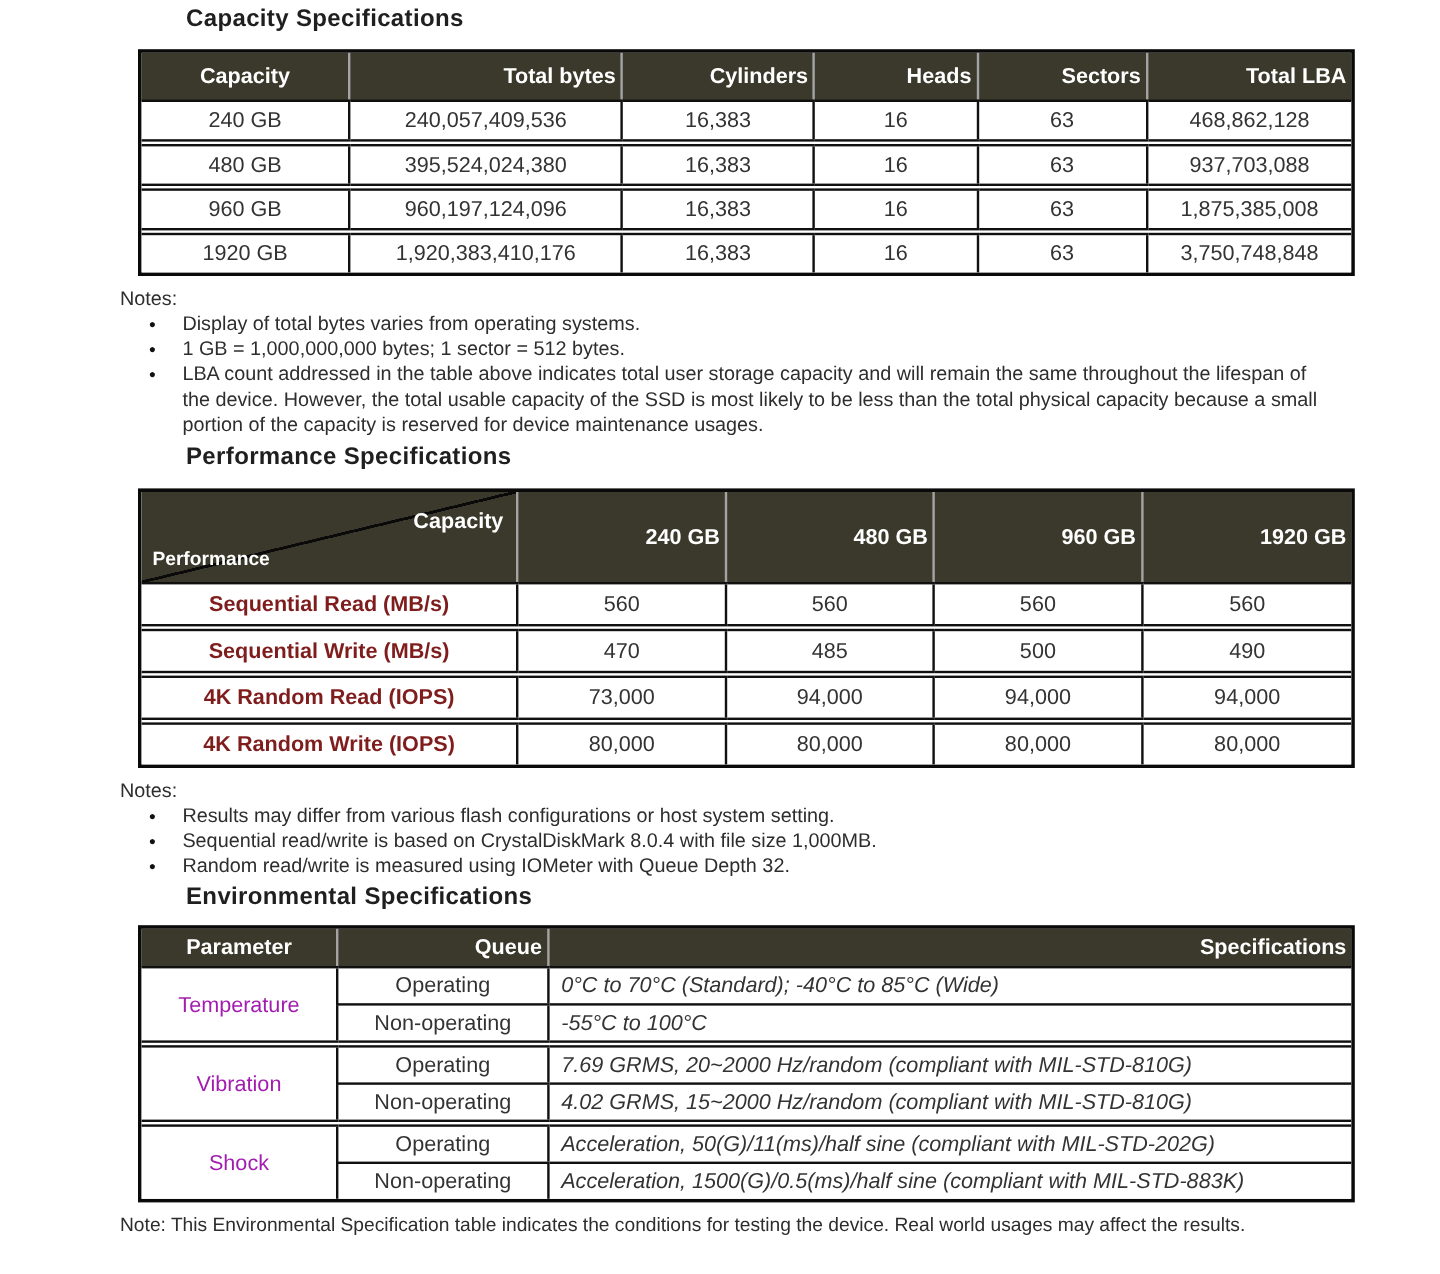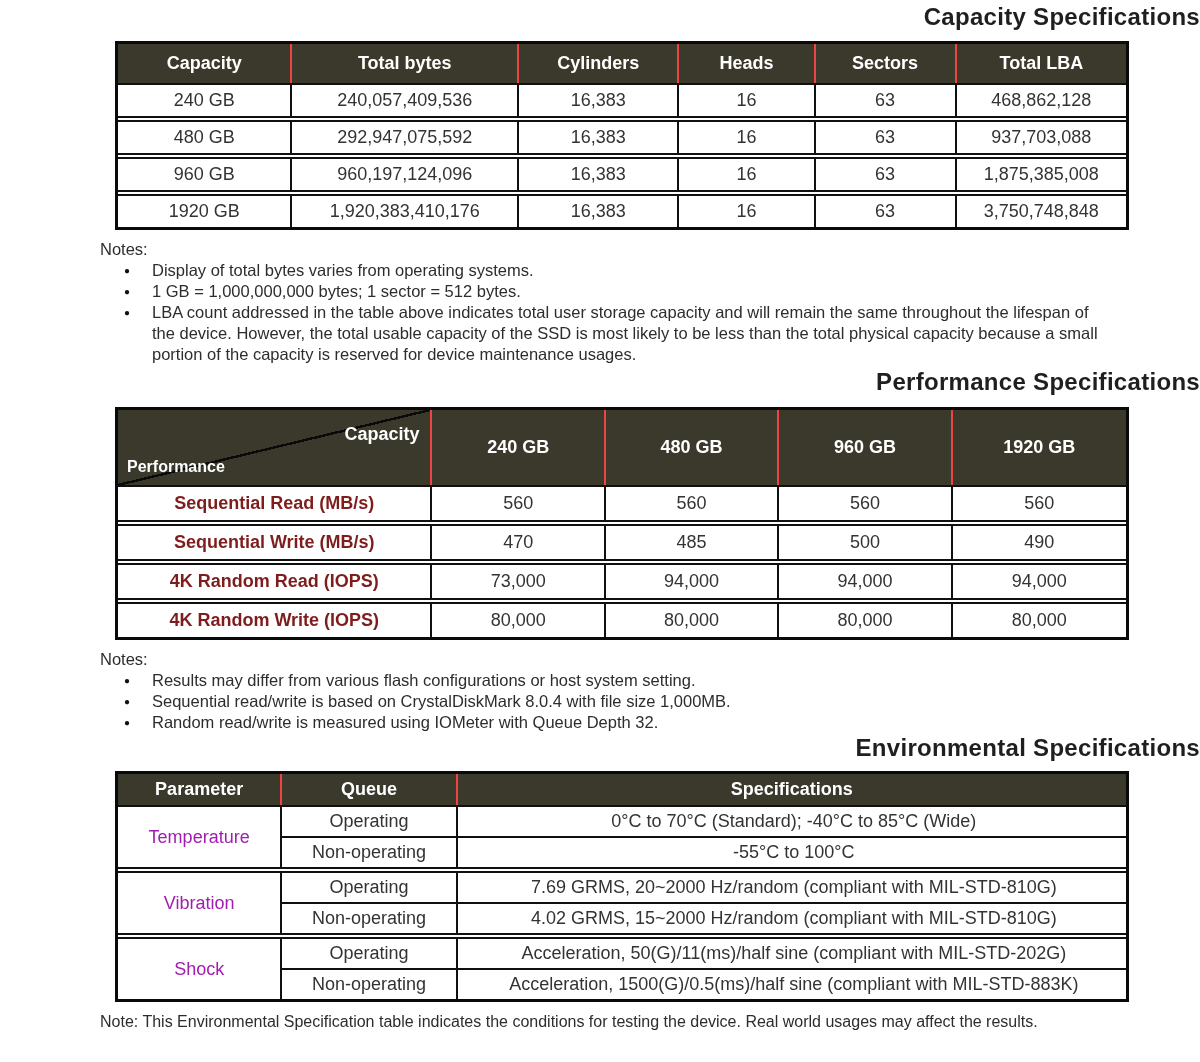--- a/index.html
+++ b/index.html
@@ -2,38 +2,38 @@
 <html><head>
 <meta charset="utf-8">
 <style>
   * { box-sizing: border-box; }
   html, body { margin: 0; padding: 0; background: #ffffff; }
   body { font-family: "Liberation Sans", "DejaVu Sans", sans-serif; }
   .page { width: 1200px; height: 1062px; background: #ffffff; overflow: hidden; position: relative; }
 
   
   .sec-title {
-    width: 1045px; margin-left: 155px; text-align: right;
-    font-size: 24px; font-weight: 700; color: #1f1f1f; letter-spacing: 0.3px;
+    width: 1045px; margin-left: 155px; text-align: left;
+    font-size: 20px; font-weight: 700; color: #1f1f1f; letter-spacing: 0.3px;
     line-height: 23px;
   }
   #title-capacity { margin-top: 5px; margin-bottom: 13px; }
   #title-performance { margin-top: 5px; margin-bottom: 14px; }
   #title-environmental { margin-top: 3px; margin-bottom: 12px; }
 
   
   .tbl-wrap { margin-left: 115px; width: 1014px; border: 3px solid #0a0a0a; background: #fff; }
   table { width: 100%; border-collapse: collapse; table-layout: fixed; }
 
   th {
     background: #3a392b; color: #ffffff; font-size: 18px; font-weight: 700;
     text-align: center; padding: 8px 4px; line-height: 23px;
     border-bottom: 2px solid #101010;
   }
-  th + th { border-left: 2px solid #ef4444; }
+  th + th { border-left: 2px solid #a3a3a3; text-align: right; }
 
   td {
     font-size: 18px; line-height: 23px; color: #333333;
     text-align: center; padding: 4px 6px; background: #fff;
   }
   .cap td + td, .perf td + td { border-left: 2px solid #101010; }
   .cap tbody tr + tr td, .perf tbody tr + tr td { border-top: 6px double #101010; }
 
   .perf td { padding: 5px 6px; }
   .perf .row-label { font-weight: 700; color: #7f1d1d; }
@@ -46,21 +46,21 @@
       #0a0a0a calc(50% + 1.2px), transparent calc(50% + 1.2px));
   }
   .diag-top { position: absolute; top: 13px; right: 11px; font-size: 18px; font-weight: 700; color: #fff; }
   .diag-bottom { position: absolute; bottom: 7px; left: 9px; font-size: 16px; font-weight: 700; color: #fff; }
 
   
   .env td { padding: 3px 6px; }
   .env .type-cell, .env .spec-cell { border-left: 2px solid #101010; }
   .env tr.row-top .type-cell, .env tr.row-top .spec-cell { border-bottom: 2px solid #101010; }
   .env tr.group-sep td { border-top: 6px double #101010; }
-  .env .spec-cell { text-align: center; padding-left: 10px; }
+  .env .spec-cell { text-align: left; padding-left: 10px; font-style: italic; }
   .env .param-cell { color: #a21caf; }
 
   
   .notes { margin: 9px 0 0 100px; width: 1012px; font-size: 16.5px; line-height: 21px; color: #2d2d2d; }
   .notes-label { line-height: 21px; }
   .notes-list { list-style: none; margin: 0; padding: 0; }
   .notes-list li { display: flex; }
   .bullet { flex: none; width: 28px; margin-left: 24px; font-size: 10px; line-height: 21px; color: #111; }
   .note-text { flex: 1; }
 
@@ -97,21 +97,21 @@
           <tr>
             <td>240 GB</td>
             <td>240,057,409,536</td>
             <td>16,383</td>
             <td>16</td>
             <td>63</td>
             <td>468,862,128</td>
           </tr>
           <tr>
             <td>480 GB</td>
-            <td>292,947,075,592</td>
+            <td>395,524,024,380</td>
             <td>16,383</td>
             <td>16</td>
             <td>63</td>
             <td>937,703,088</td>
           </tr>
           <tr>
             <td>960 GB</td>
             <td>960,197,124,096</td>
             <td>16,383</td>
             <td>16</td>

